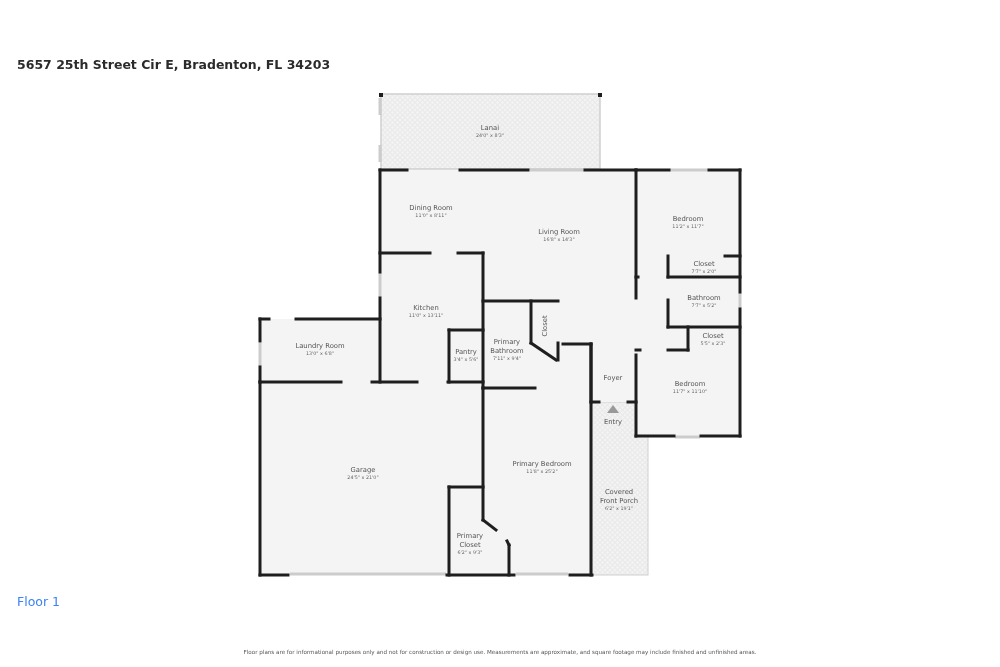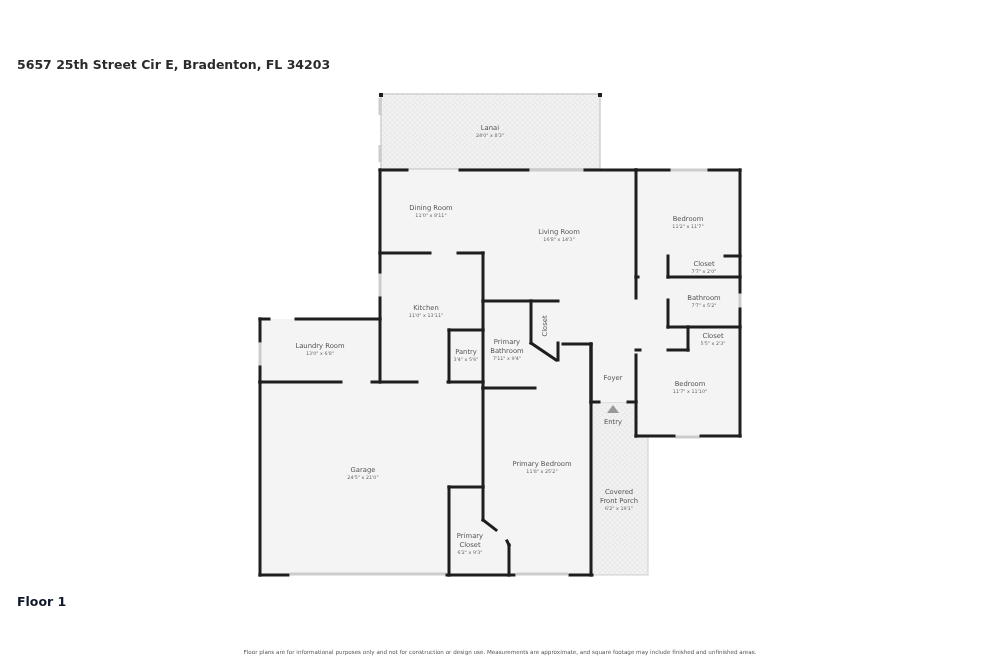--- a/index.html
+++ b/index.html
@@ -1,18 +1,18 @@
 <!DOCTYPE html>
 <html><head>
   <meta charset="utf-8">
   <style>
     html, body { margin: 0; padding: 0; background: #ffffff; }
     body { width: 1000px; height: 667px; position: relative; overflow: hidden; font-family: "DejaVu Sans", sans-serif; color: #333; }
     .address { position: absolute; left: 17px; top: 9px; font-size: 12.5px; font-weight: bold; color: #2b2b2b; letter-spacing: 0; margin-top: 48px; }
-    .floor-label { position: absolute; left: 17px; top: 594px; font-size: 12.5px; font-weight: bold; color: #0f172a; }
+    .floor-label { position: absolute; left: 17px; top: 594px; font-size: 12.5px; font-weight: normal; color: #3b82f6; }
     .disclaimer { position: absolute; left: 0; width: 1000px; top: 649px; text-align: center; font-size: 5.6px; color: #555; }
     svg.plan { position: absolute; left: 0; top: 0; }
     .rname { font-family: "DejaVu Sans", sans-serif; font-size: 6.8px; fill: #555; text-anchor: middle; }
     .rdim { font-family: "DejaVu Sans", sans-serif; font-size: 4.8px; fill: #666; text-anchor: middle; }
   </style>
 </head>
 <body>
 
 <div class="address">5657 25th Street Cir E, Bradenton, FL 34203</div>
 

